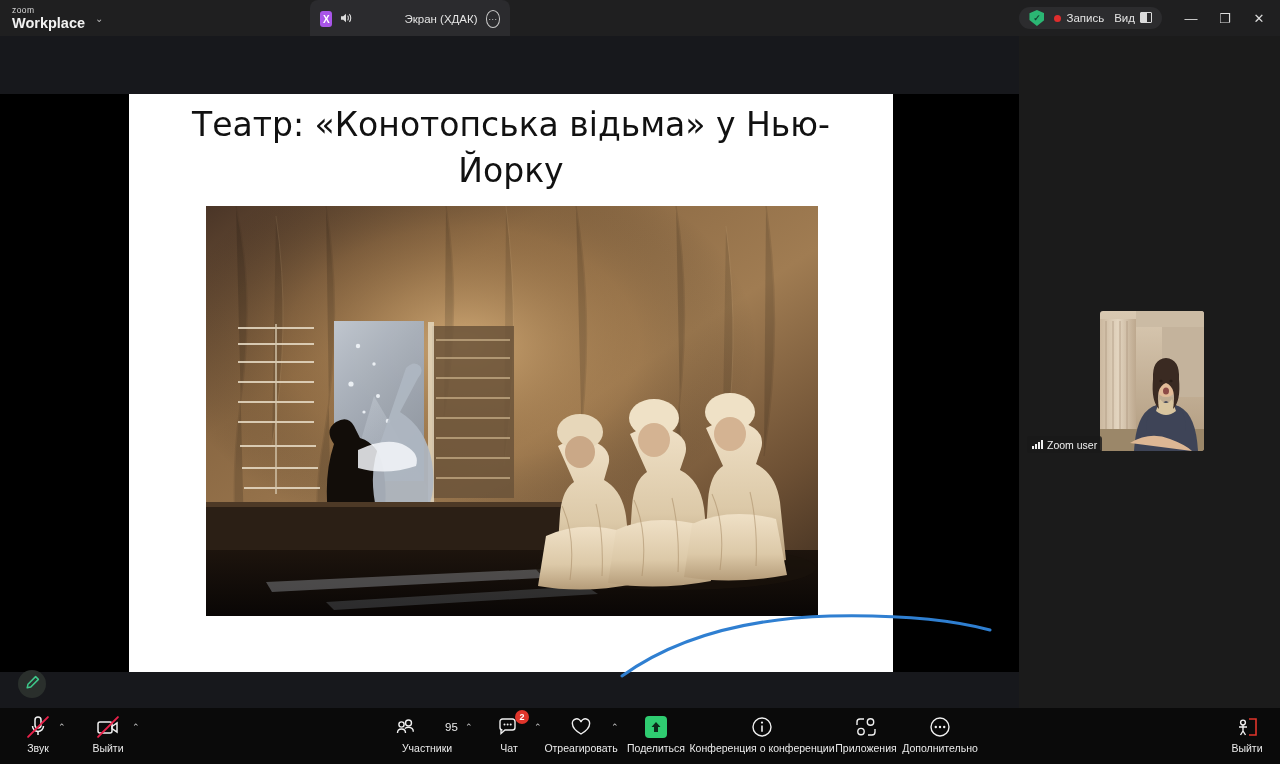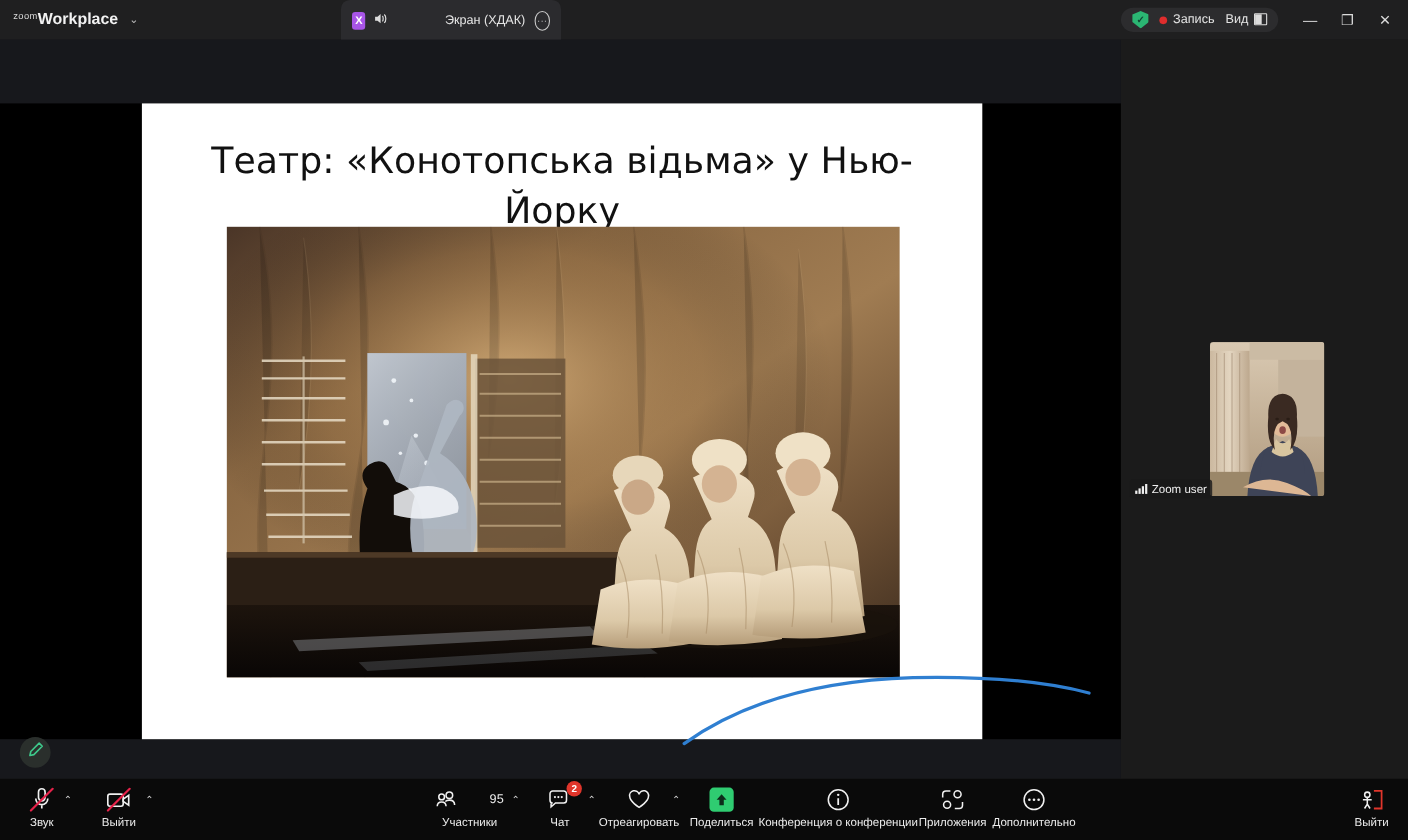--- a/index.html
+++ b/index.html
@@ -9,21 +9,21 @@
     font-family: "Liberation Sans", sans-serif;
     overflow: hidden;
   }
   #app { position: relative; width: 1280px; height: 764px; background: #1b1b1b; }
 
   
   .titlebar {
     position: absolute; left: 0; top: 0; width: 1280px; height: 36px;
     background: #1f1f20; display: flex; align-items: center;
   }
-  .brand { display: flex; flex-direction: row; justify-content: center;
+  .brand { display: flex; flex-direction: column; justify-content: center;
            margin-left: 12px; line-height: 1; }
   .brand .zoom-small { font-size: 8.5px; color: #d8d8d8; letter-spacing: .4px; }
   .brand .wp { font-size: 14.5px; color: #f2f2f2; font-weight: bold; margin-top: 1px; }
   .brand-caret { margin-left: 10px; color: #b9b9b9; font-size: 10px; }
 
   .tab-conf { display: flex; align-items: center; gap: 8px; margin-left: 36px;
               height: 36px; padding: 0 10px; }
   .tab-conf .lbl { color: #d9d9d9; font-size: 12px; }
 
   .tab-screen {
@@ -63,21 +63,21 @@
   #btn-max { right: 36px; }
   #btn-close { right: 2px; }
 
   
   .share-area { position: absolute; left: 0; top: 36px; width: 1019px; height: 672px;
                 background: #17181c; }
   .share-black { position: absolute; left: 0; top: 58px; width: 1019px; height: 578px;
                  background: #000; }
   .slide { position: absolute; left: 129px; top: 58px; width: 764px; height: 578px;
            background: #ffffff; overflow: hidden; }
-  .slide-title { position: absolute; left: 30px; top: 29px; width: 704px;
+  .slide-title { position: absolute; left: 30px; top: 8px; width: 704px;
                  text-align: center; color: #111; font-size: 33px; line-height: 1.38;
                  font-family: "DejaVu Sans", sans-serif; font-weight: 400; }
   .stage-photo { position: absolute; left: 77px; top: 112px; width: 612px; height: 410px; }
 
   .annot { position: absolute; left: 0; top: 36px; width: 1019px; height: 672px;
            pointer-events: none; }
 
   .drag-handle { position: absolute; left: 1020px; top: 385px; width: 4px; height: 28px;
                  background: #8a8a8a; border-radius: 2px; }
 

